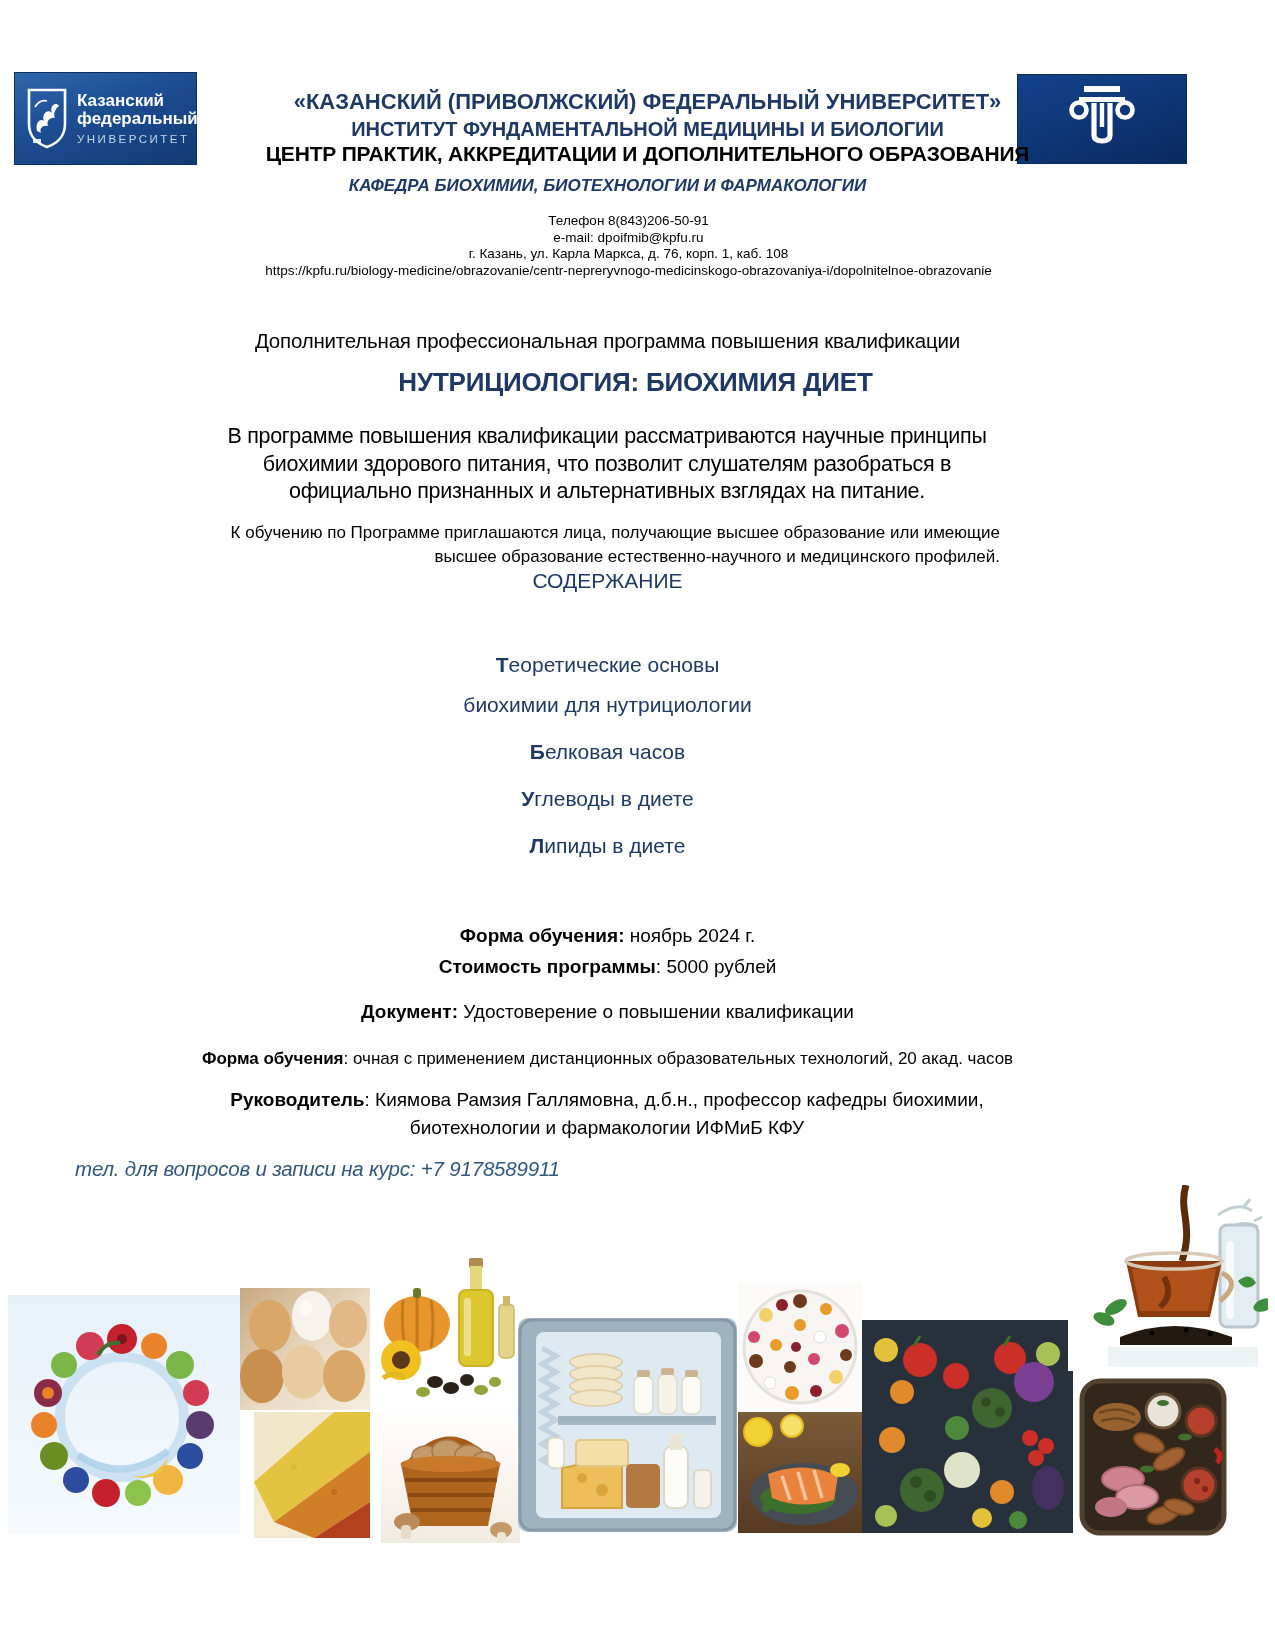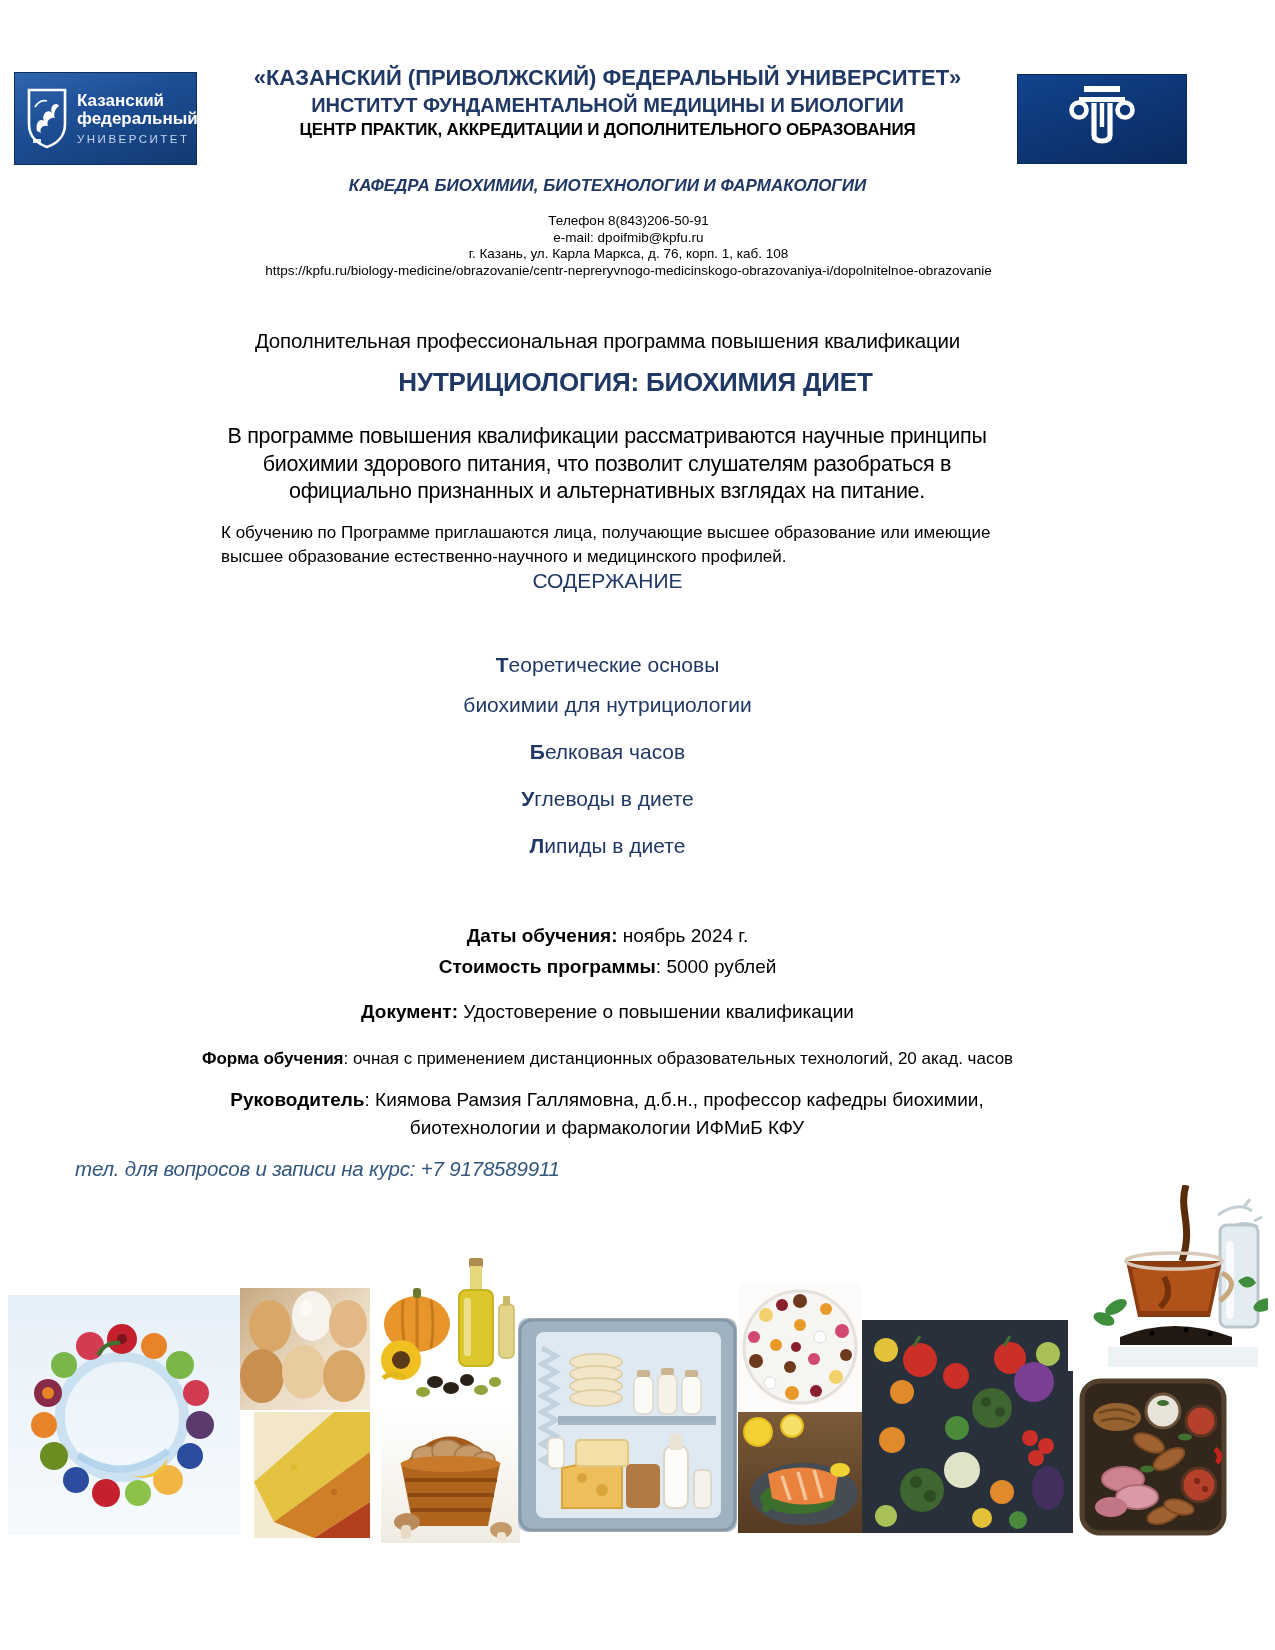--- a/index.html
+++ b/index.html
@@ -13,32 +13,32 @@
     border:1px solid #0e2f5e;display:flex;align-items:center;box-sizing:border-box;padding:8px 8px 8px 10px;}
   .logo-left .emblem{flex:0 0 44px;height:64px;}
   .logo-left .ltxt{margin-left:8px;color:#fff;line-height:1.06;}
   .logo-left .ltxt .b{font-weight:bold;font-size:17px;}
   .logo-left .ltxt .u{font-size:11.5px;letter-spacing:2.5px;color:#c3d6ee;margin-top:5px;}
   .logo-right{position:absolute;left:1017px;top:74px;width:168px;height:88px;
     background:linear-gradient(160deg,#12438c 0%,#0d3574 55%,#0a2a5e 100%);
     border:1px solid #0a2a5c;display:flex;align-items:center;justify-content:center;}
 
   
-  .hdr{top:64px;}
+  .hdr{top:88px;padding-left:40px;}
   .hdr .l1{font-size:22px;font-weight:bold;color:#1F3864;line-height:28px;}
   .hdr .l2{font-size:20px;font-weight:bold;color:#1F3864;line-height:26px;}
-  .hdr .l3{font-size:17px;font-weight:bold;color:#000;line-height:24px;letter-spacing:-0.2px;}
+  .hdr .l3{font-size:21px;font-weight:bold;color:#000;line-height:24px;letter-spacing:-0.2px;}
   .department{top:176px;font-size:17px;font-weight:bold;font-style:italic;color:#1F3864;}
   .contacts{top:213px;font-size:13.5px;line-height:16.5px;color:#000;padding-left:21px;}
 
   
   .kicker{top:329px;font-size:20.5px;letter-spacing:-0.2px;}
   .title{top:367px;font-size:26px;font-weight:bold;color:#1F3864;letter-spacing:-0.2px;padding-left:28px;}
   .description{top:423px;left:212px;width:790px;text-align:center;font-size:21.5px;line-height:27.5px;letter-spacing:-0.3px;}
-  .audience{top:521px;left:221px;width:800px;text-align:left;font-size:17px;line-height:23.5px;}
+  .audience{top:521px;left:200px;width:800px;text-align:right;font-size:17px;line-height:23.5px;}
 
   
   .toc-h{top:569px;font-size:21px;color:#1F3864;}
   .toc{top:645px;font-size:21px;color:#1F3864;}
   .toc-item{white-space:pre-line;line-height:40px;margin-bottom:7px;}
   .toc-item::first-letter{font-weight:bold;}
 
   
   .dates{top:920px;font-size:19px;line-height:31px;}
   .docline{top:1001px;font-size:19px;}
@@ -115,21 +115,21 @@
   <div class="centered toc-h">СОДЕРЖАНИЕ</div>
   <div class="centered toc">
     <div class="toc-item">Теоретические основы
 биохимии для нутрициологии</div>
     <div class="toc-item">Белковая часов</div>
     <div class="toc-item">Углеводы в диете</div>
     <div class="toc-item">Липиды в диете</div>
   </div>
 
   <div class="centered dates">
-    <div><span class="lbl">Даты обучения:</span><span> ноябрь 2024 г.</span></div>
+    <div><span class="lbl">Форма обучения:</span><span> ноябрь 2024 г.</span></div>
     <div><span class="lbl">Стоимость программы</span><span>: 5000 рублей</span></div>
   </div>
 
   <div class="centered docline">
     <span class="lbl">Документ:</span><span> Удостоверение о повышении квалификации</span>
   </div>
 
   <div class="centered format">
     <span class="lbl">Форма обучения</span><span>: очная с применением дистанционных образовательных технологий, 20 акад. часов</span>
   </div>

